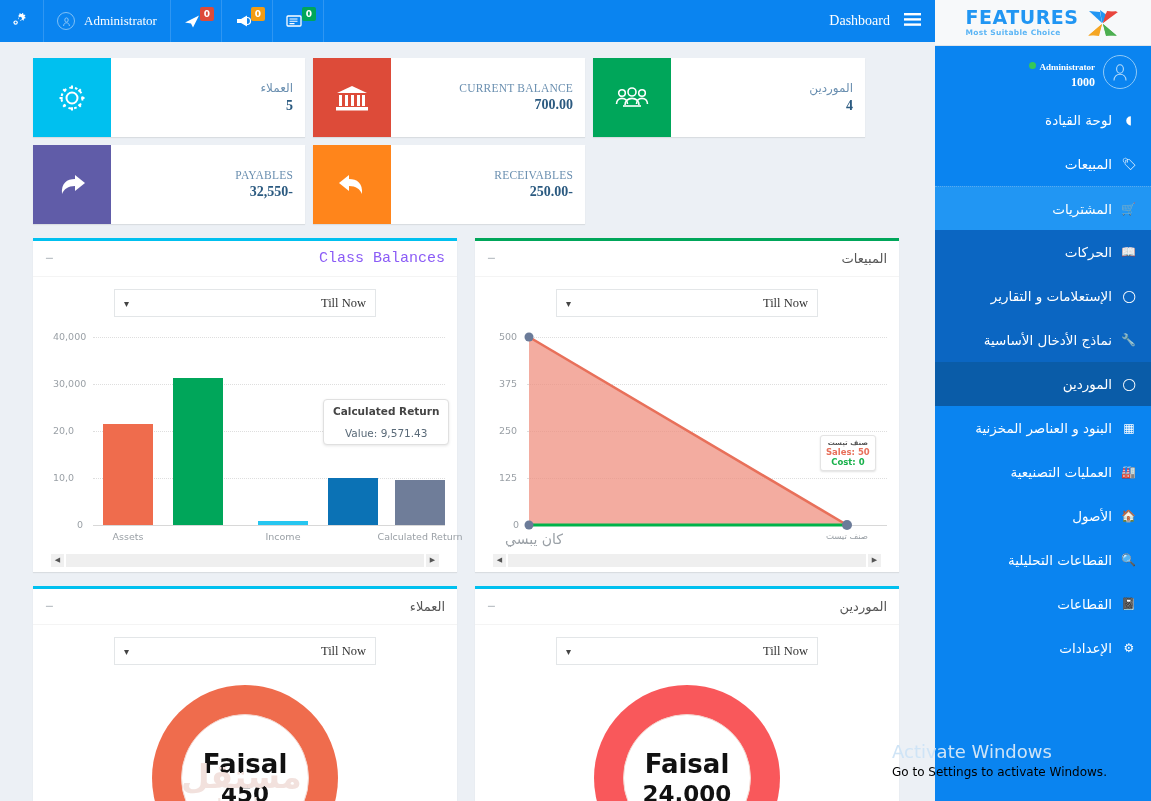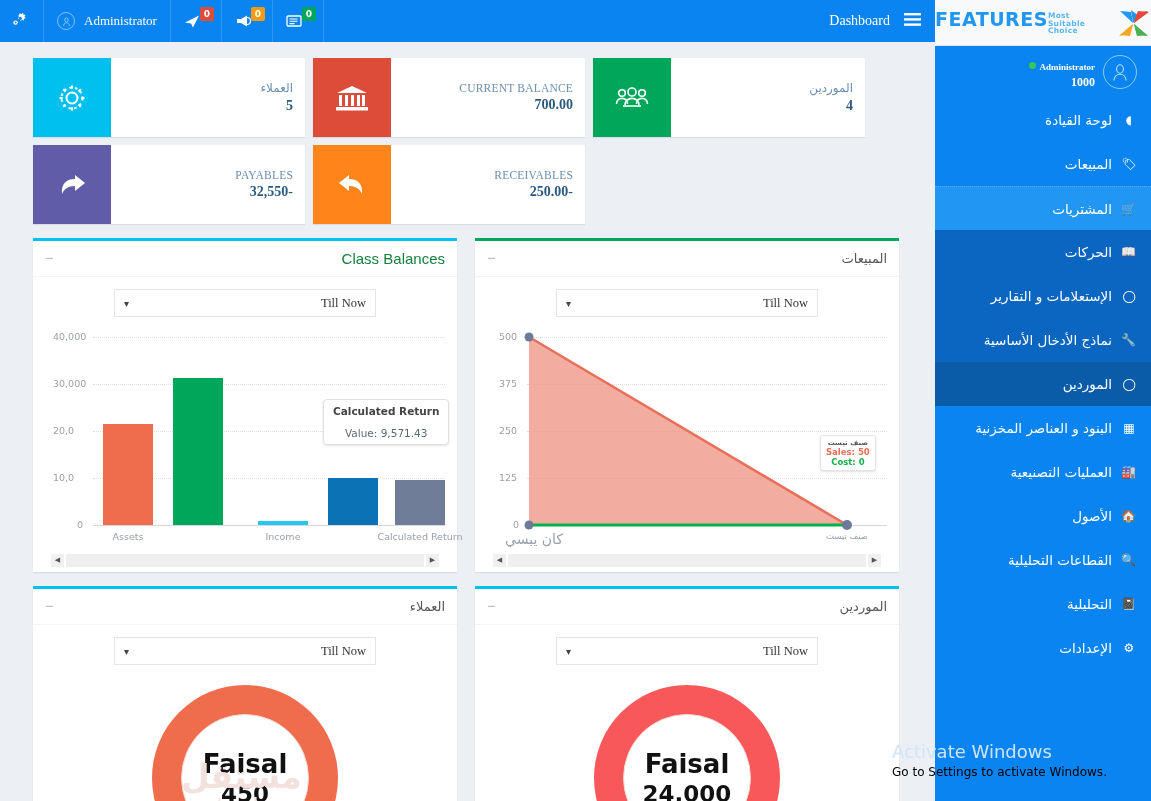--- a/index.html
+++ b/index.html
@@ -19,21 +19,21 @@
     direction: rtl;
   }
   .logo-box {
     height: 46px; background: #f7f9fa;
     display: flex; align-items: center; justify-content: center;
     gap: 8px;
     border-bottom: 1px solid #e2e6ea;
   }
   .logo-mark { width: 34px; height: 30px; position: relative; }
   .logo-mark svg { display:block; }
-  .logo-text { display: flex; flex-direction: row; line-height: 1; direction: ltr; }
+  .logo-text { display: flex; flex-direction: column; line-height: 1; direction: ltr; }
   .logo-main {
     font-family: "DejaVu Sans", sans-serif;
     font-weight: bold; font-size: 19px; color: #2196f3;
     letter-spacing: .5px;
   }
   .logo-sub {
     font-family: "DejaVu Sans", sans-serif;
     font-weight: bold; font-size: 7.5px; color: #5bb5f5;
     letter-spacing: .3px; margin-top: 2px;
   }
@@ -162,21 +162,21 @@
     box-shadow: 0 1px 1px rgba(0,0,0,.08);
     position: relative;
   }
   .panel.green-top { border-top-color: #00a65a; }
   .panel-head {
     height: 36px; display: flex; align-items: center;
     padding: 0 12px; border-bottom: 1px solid #f4f4f4;
     justify-content: space-between;
   }
   .panel-title {
-    font-size: 15px; color: #15803d; font-family: Liberation Sans, sans-serif;
+    font-size: 15px; color: #8b5cf6; font-family: Liberation Mono, monospace;
     order: 2; direction: rtl;
   }
   .panel-title.ar { font-family: "DejaVu Sans", sans-serif; font-size: 13px; color: #555; }
   .panel-collapse {
     order: 1; color: #97a0a8; font-size: 15px; cursor: pointer;
     line-height: 1; user-select: none;
   }
   .panel-body { padding: 10px 12px 0 12px; }
   .period-select {
     width: 262px; height: 28px; margin: 2px auto 0 auto;
@@ -653,21 +653,21 @@
       <li class="nav-item">
         <span class="nav-ico">🏠</span>
         <span>الأصول</span>
       </li>
       <li class="nav-item">
         <span class="nav-ico">🔍</span>
         <span>القطاعات التحليلية</span>
       </li>
       <li class="nav-item">
         <span class="nav-ico">📓</span>
-        <span>التحليلية</span>
+        <span>القطاعات</span>
       </li>
       <li class="nav-item">
         <span class="nav-ico">⚙</span>
         <span>الإعدادات</span>
       </li>
     </ul>
 
     <div class="activate-wm">
       <div class="wm-l1">Activate Windows</div>
       <div class="wm-l2">Go to Settings to activate Windows.</div>

